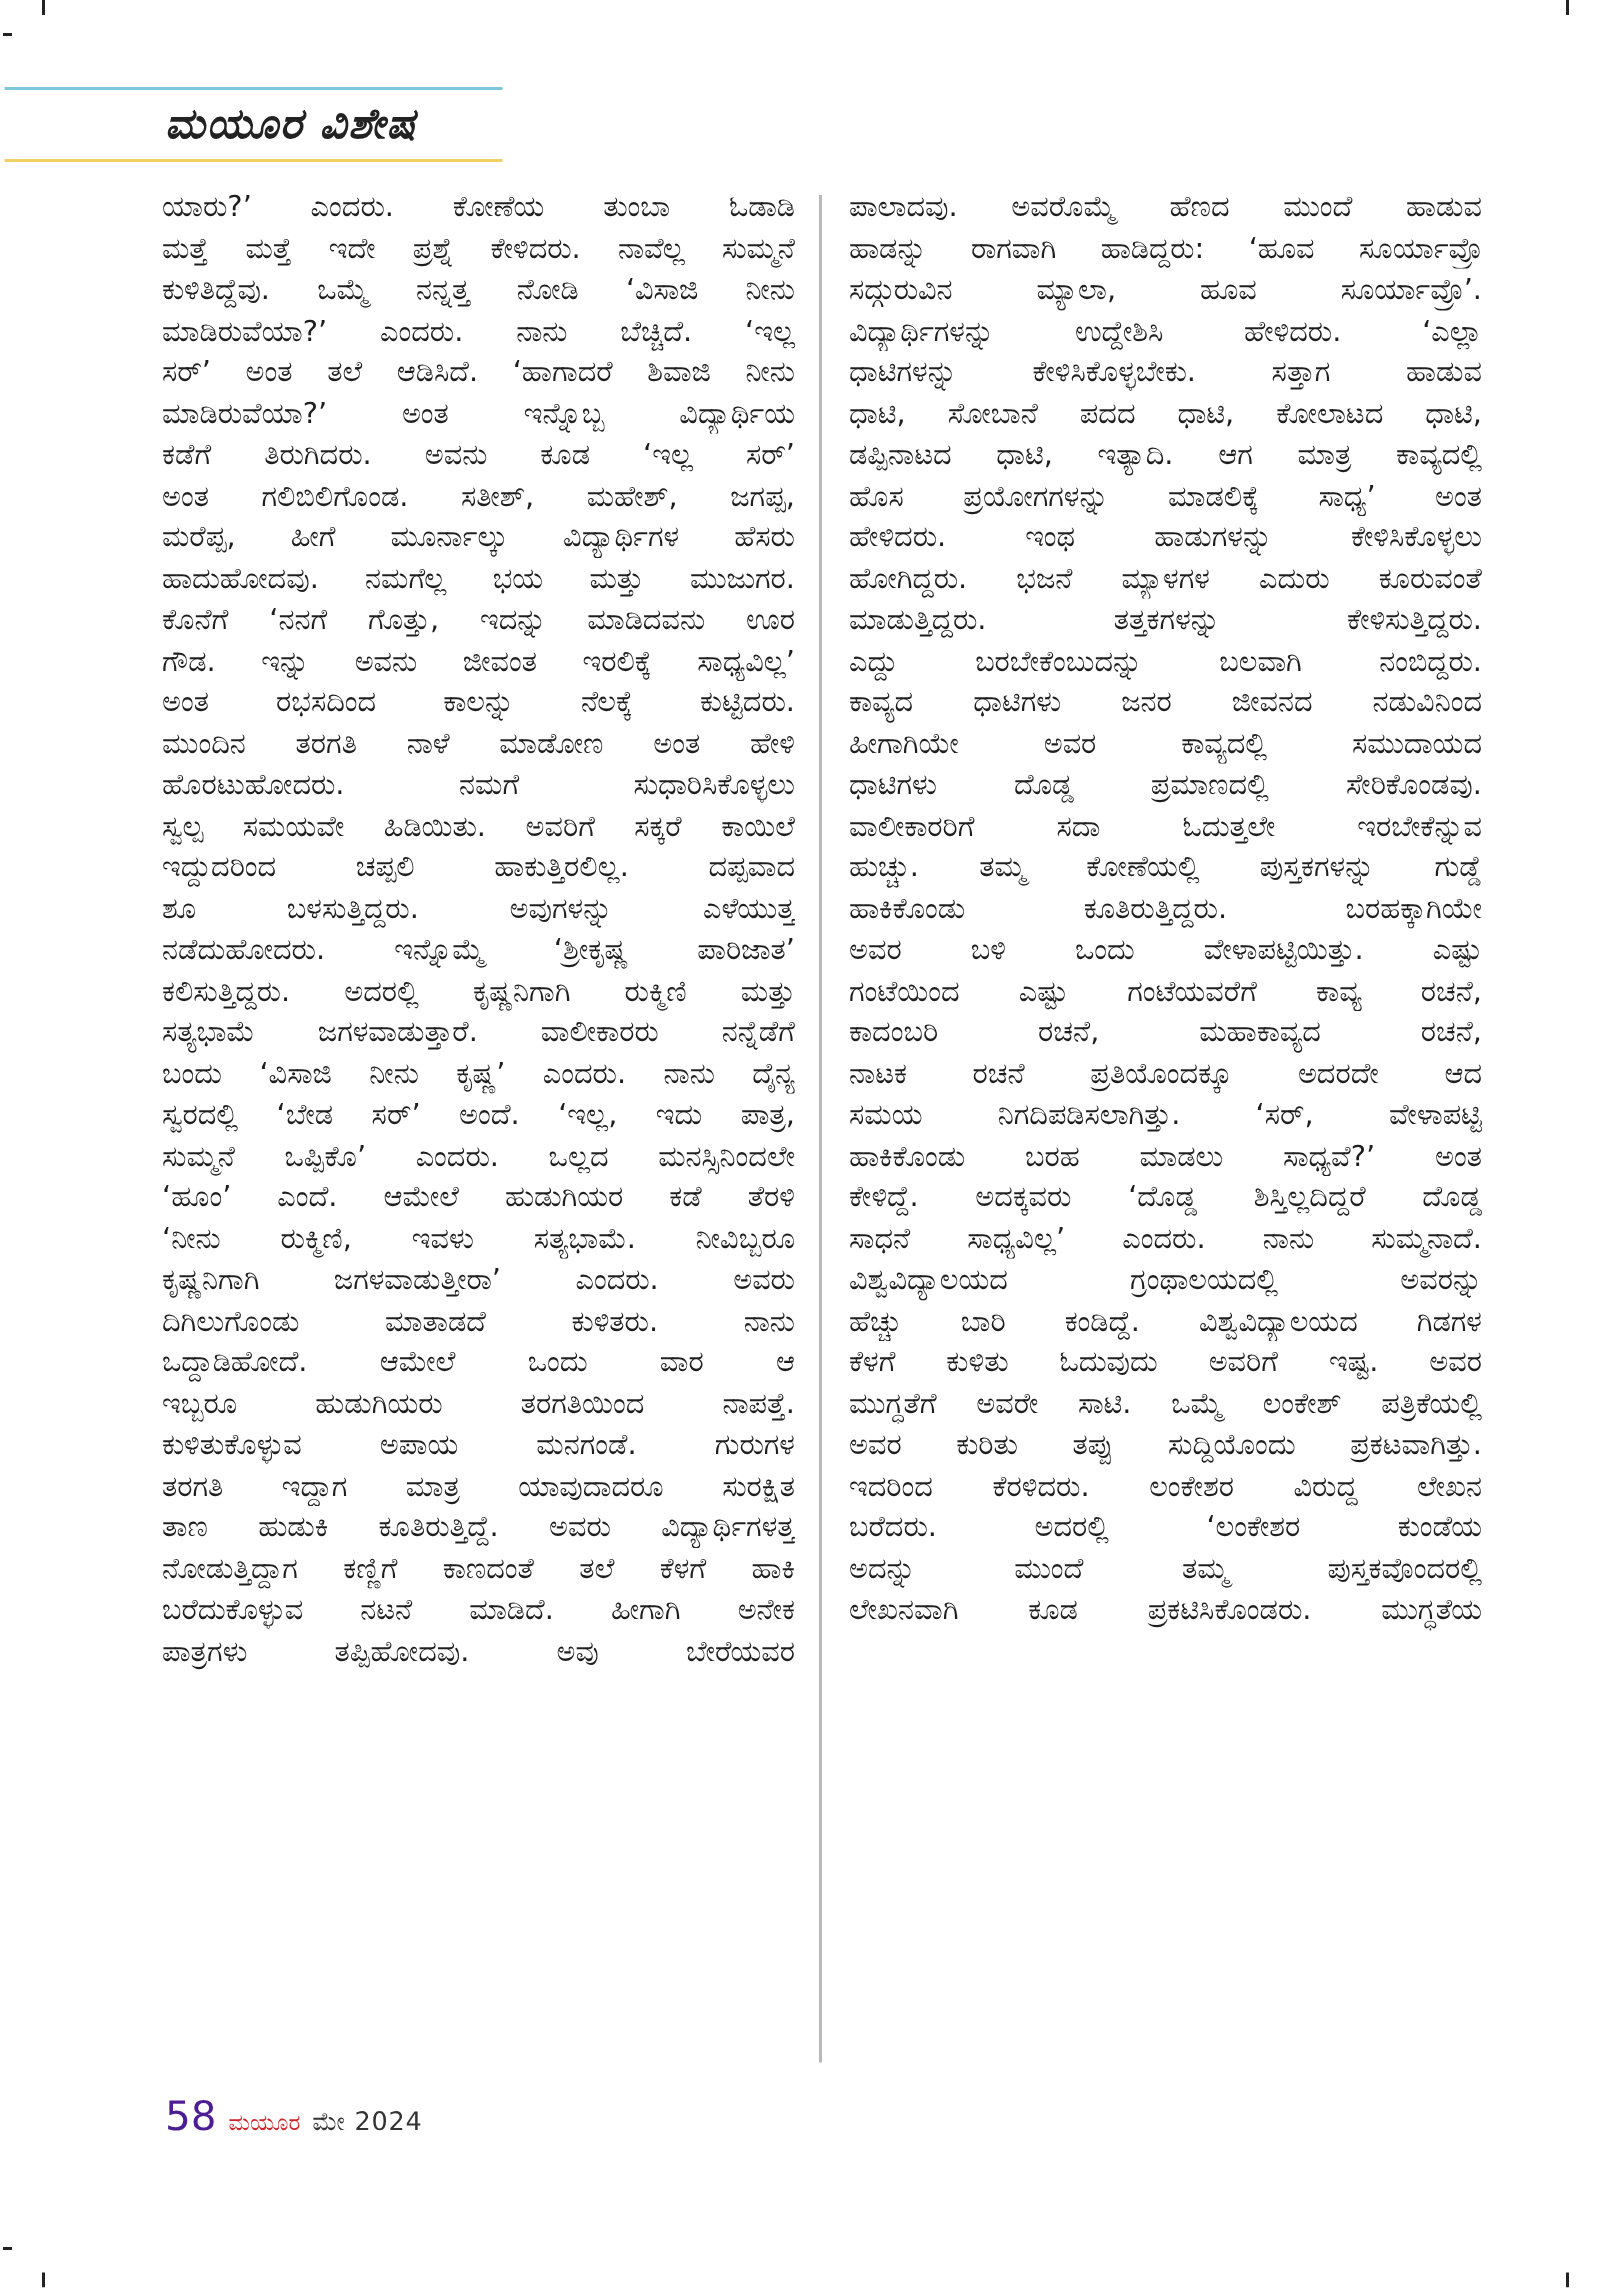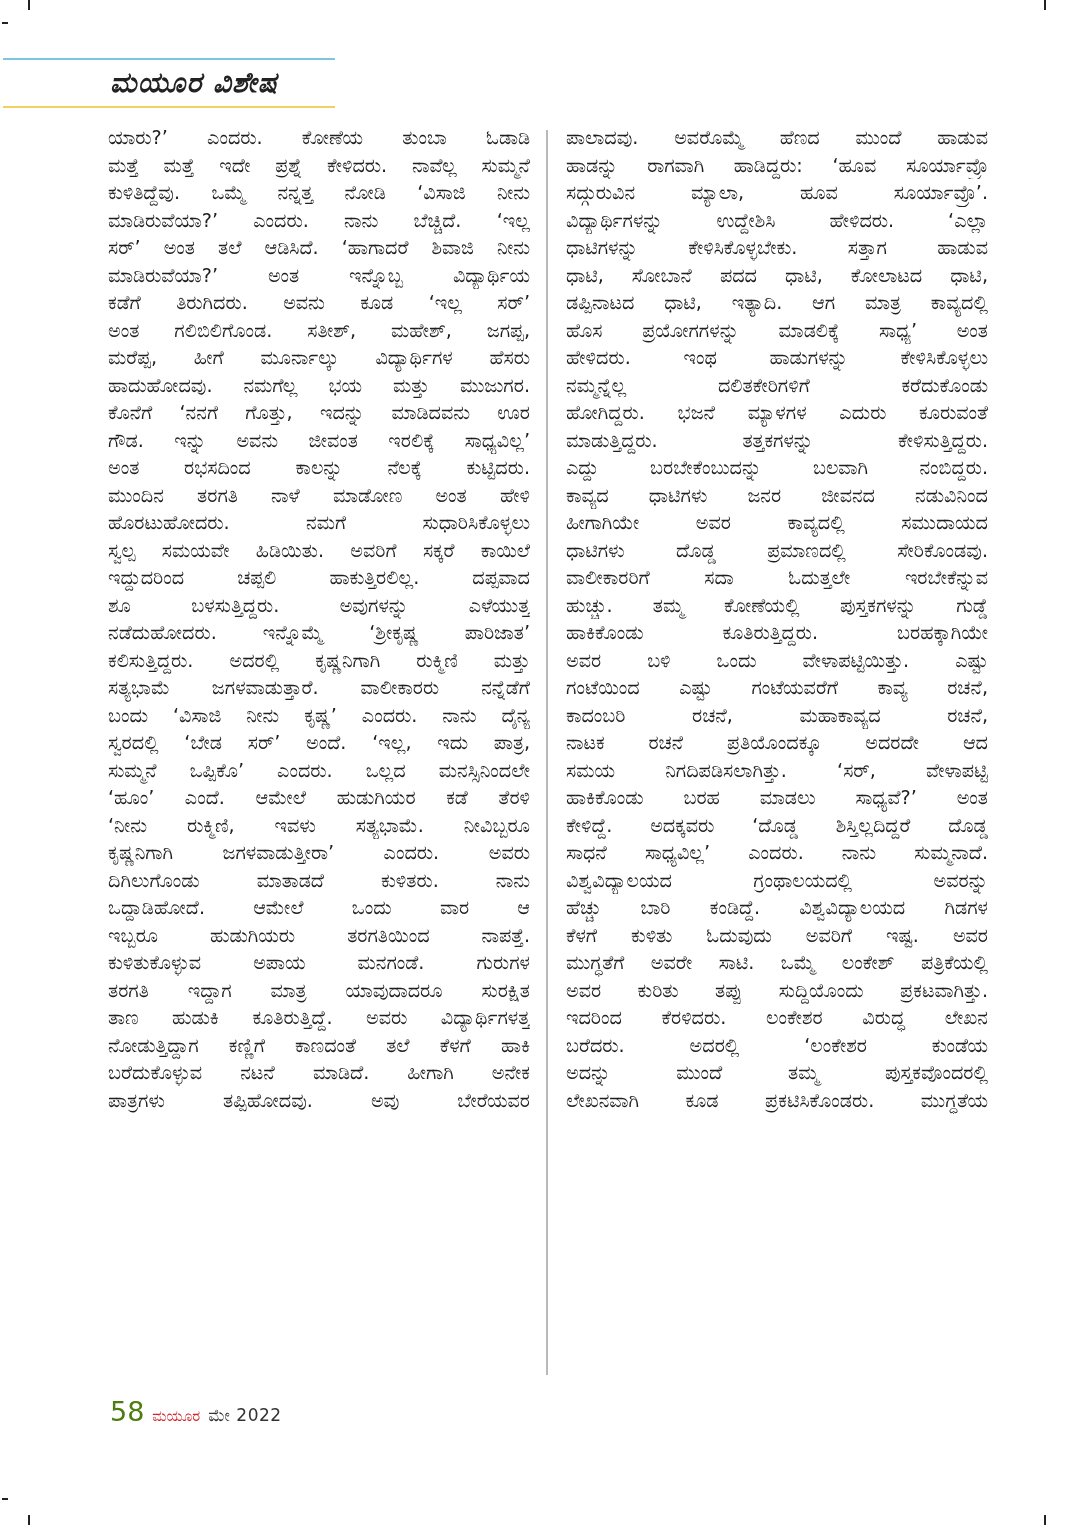--- a/index.html
+++ b/index.html
@@ -8,21 +8,21 @@
   .header { position:absolute; left:0; top:58px; width:335px; }
   .rule-blue { height:2px; background:#7cc7dc; width:332px; position:absolute; left:3px; top:0; }
   .rule-yellow { height:2px; background:#f0cf63; width:332px; position:absolute; left:3px; top:48px; }
   .section-title { position:absolute; left:110px; top:8px; font-size:28px; font-weight:bold; letter-spacing:1px; color:#222; white-space:nowrap;font-style:italic; }
   .col { position:absolute; top:124px; width:422px; }
   .col-left { left:108px; }
   .col-right { left:566px; }
   .line { font-size:19.2px; line-height:27.5px; height:27.5px; text-align:justify; text-align-last:justify; white-space:nowrap; overflow:hidden; }
   .divider { position:absolute; left:546px; top:130px; width:1.5px; height:1245px; background:#b9b9b9; }
   .footer { position:absolute; left:110px; top:1396px; display:flex; align-items:baseline; gap:8px; white-space:nowrap; }
-  .page-num { font-size:27px; color:#4d7c0f; }
+  .page-num { font-size:27px; color:#4c1d95; }
   .mag-name { font-size:15px; font-weight:normal; color:#d2232a; }
   .issue { font-size:17px; color:#333; letter-spacing:0.5px; }
 </style>
 </head>
 <body>
 
 <div class="crop" style="left:28px;top:0;width:2px;height:10px;"></div>
 <div class="crop" style="left:2px;top:22px;width:6px;height:2px;"></div>
 <div class="crop" style="left:1044px;top:0;width:2px;height:10px;"></div>
 <div class="crop" style="left:28px;top:1515px;width:2px;height:10px;"></div>
@@ -77,21 +77,20 @@
 <div class="col col-right" id="col-right">
     <div class="line">ಪಾಲಾದವು. ಅವರೊಮ್ಮೆ ಹೆಣದ ಮುಂದೆ ಹಾಡುವ</div>
     <div class="line">ಹಾಡನ್ನು ರಾಗವಾಗಿ ಹಾಡಿದ್ದರು: ‘ಹೂವ ಸೂರ್ಯಾವ್ರೊ</div>
     <div class="line">ಸದ್ಗುರುವಿನ ಮ್ಯಾಲಾ, ಹೂವ ಸೂರ್ಯಾವ್ರೊ’.</div>
     <div class="line">ವಿದ್ಯಾರ್ಥಿಗಳನ್ನು ಉದ್ದೇಶಿಸಿ ಹೇಳಿದರು. ‘ಎಲ್ಲಾ</div>
     <div class="line">ಧಾಟಿಗಳನ್ನು ಕೇಳಿಸಿಕೊಳ್ಳಬೇಕು. ಸತ್ತಾಗ ಹಾಡುವ</div>
     <div class="line">ಧಾಟಿ, ಸೋಬಾನೆ ಪದದ ಧಾಟಿ, ಕೋಲಾಟದ ಧಾಟಿ,</div>
     <div class="line">ಡಪ್ಪಿನಾಟದ ಧಾಟಿ, ಇತ್ಯಾದಿ. ಆಗ ಮಾತ್ರ ಕಾವ್ಯದಲ್ಲಿ</div>
     <div class="line">ಹೊಸ ಪ್ರಯೋಗಗಳನ್ನು ಮಾಡಲಿಕ್ಕೆ ಸಾಧ್ಯ’ ಅಂತ</div>
     <div class="line">ಹೇಳಿದರು. ಇಂಥ ಹಾಡುಗಳನ್ನು ಕೇಳಿಸಿಕೊಳ್ಳಲು</div>
-    <div class="line">ನಮ್ಮನ್ನೆಲ್ಲ ದಲಿತಕೇರಿಗಳಿಗೆ ಕರೆದುಕೊಂಡು</div>
     <div class="line">ಹೋಗಿದ್ದರು. ಭಜನೆ ಮ್ಯಾಳಗಳ ಎದುರು ಕೂರುವಂತೆ</div>
     <div class="line">ಮಾಡುತ್ತಿದ್ದರು. ತತ್ತಕಗಳನ್ನು ಕೇಳಿಸುತ್ತಿದ್ದರು.</div>
     <div class="line">ಎದ್ದು ಬರಬೇಕೆಂಬುದನ್ನು ಬಲವಾಗಿ ನಂಬಿದ್ದರು.</div>
     <div class="line">ಕಾವ್ಯದ ಧಾಟಿಗಳು ಜನರ ಜೀವನದ ನಡುವಿನಿಂದ</div>
     <div class="line">ಹೀಗಾಗಿಯೇ ಅವರ ಕಾವ್ಯದಲ್ಲಿ ಸಮುದಾಯದ</div>
     <div class="line">ಧಾಟಿಗಳು ದೊಡ್ಡ ಪ್ರಮಾಣದಲ್ಲಿ ಸೇರಿಕೊಂಡವು.</div>
     <div class="line">ವಾಲೀಕಾರರಿಗೆ ಸದಾ ಓದುತ್ತಲೇ ಇರಬೇಕೆನ್ನುವ</div>
     <div class="line">ಹುಚ್ಚು. ತಮ್ಮ ಕೋಣೆಯಲ್ಲಿ ಪುಸ್ತಕಗಳನ್ನು ಗುಡ್ಡೆ</div>
     <div class="line">ಹಾಕಿಕೊಂಡು ಕೂತಿರುತ್ತಿದ್ದರು. ಬರಹಕ್ಕಾಗಿಯೇ</div>
     <div class="line">ಅವರ ಬಳಿ ಒಂದು ವೇಳಾಪಟ್ಟಿಯಿತ್ತು. ಎಷ್ಟು</div>
@@ -109,14 +108,14 @@
     <div class="line">ಅವರ ಕುರಿತು ತಪ್ಪು ಸುದ್ದಿಯೊಂದು ಪ್ರಕಟವಾಗಿತ್ತು.</div>
     <div class="line">ಇದರಿಂದ ಕೆರಳಿದರು. ಲಂಕೇಶರ ವಿರುದ್ಧ ಲೇಖನ</div>
     <div class="line">ಬರೆದರು. ಅದರಲ್ಲಿ ‘ಲಂಕೇಶರ ಕುಂಡೆಯ</div>
     <div class="line">ಅದನ್ನು ಮುಂದೆ ತಮ್ಮ ಪುಸ್ತಕವೊಂದರಲ್ಲಿ</div>
     <div class="line">ಲೇಖನವಾಗಿ ಕೂಡ ಪ್ರಕಟಿಸಿಕೊಂಡರು. ಮುಗ್ಧತೆಯ</div>
   </div>
 
 <div class="footer">
   <span class="page-num">58</span>
   <span class="mag-name">ಮಯೂರ</span>
-  <span class="issue">ಮೇ 2022</span>
+  <span class="issue">ಮೇ 2024</span>
 </div>
 
 </body></html>

